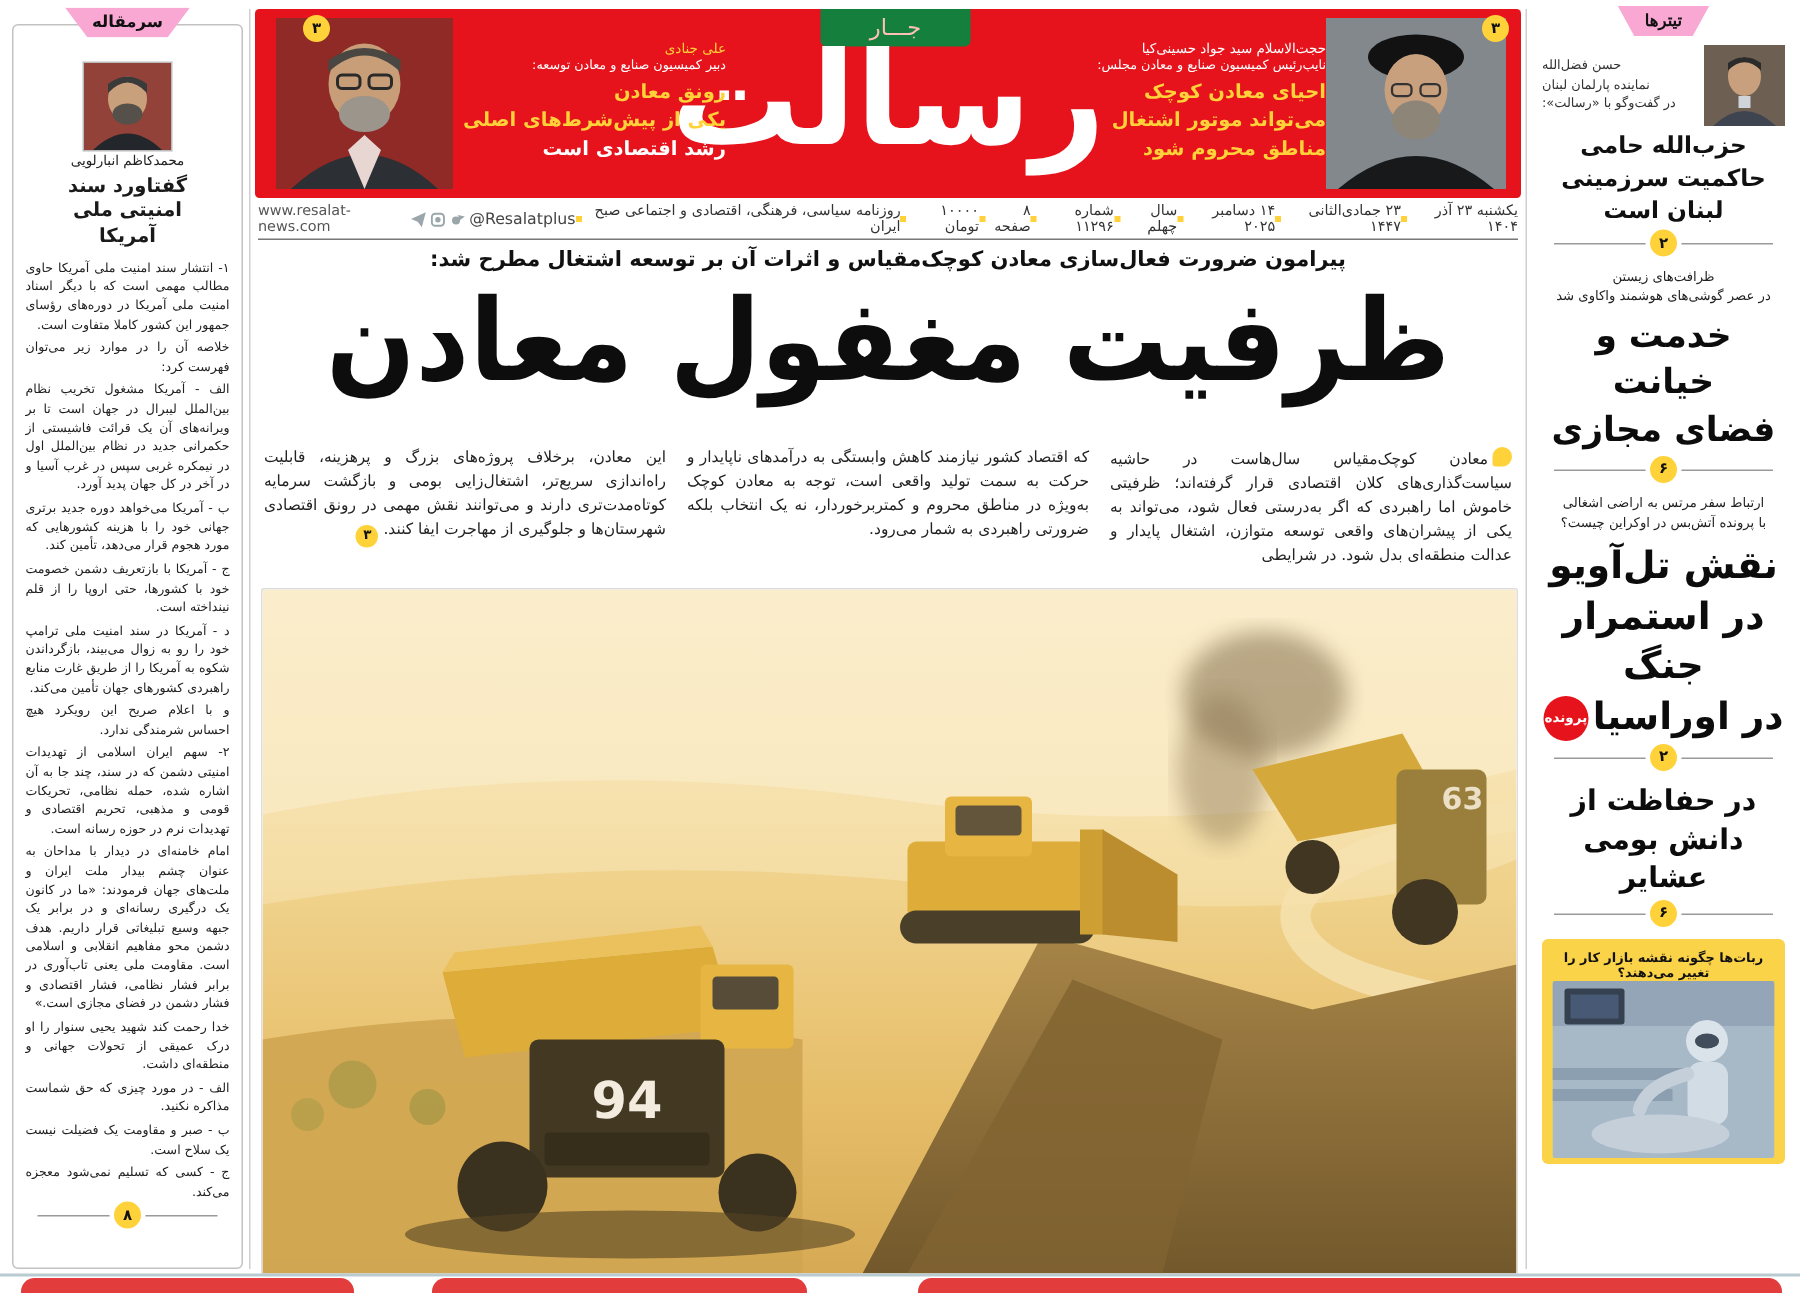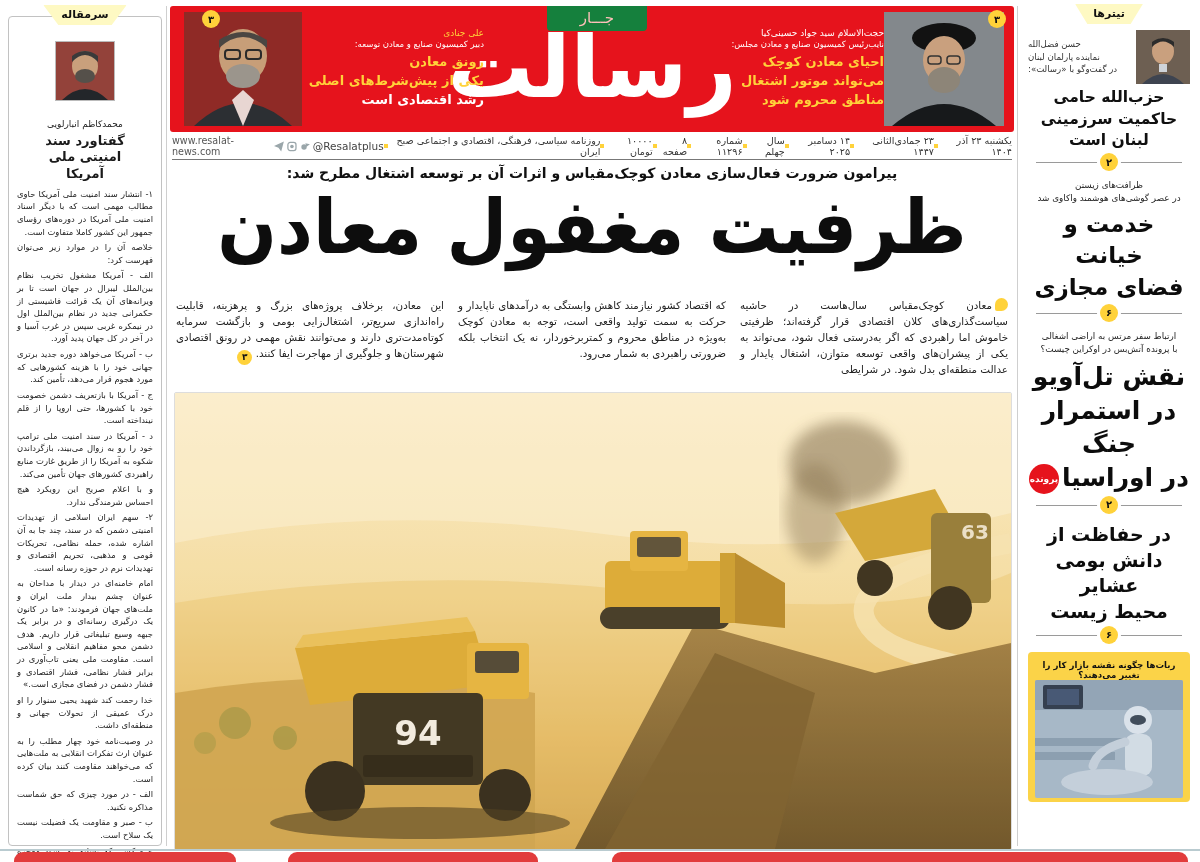--- a/index.html
+++ b/index.html
@@ -1,33 +1,33 @@
 <!DOCTYPE html>
 <html lang="fa"><head>
 <meta charset="utf-8">
 <style>
   html,body{margin:0;padding:0;background:#fff;}
   .page{position:relative;width:1200px;height:862px;background:#fff;overflow:hidden;
         font-family:"DejaVu Sans",sans-serif;color:#1a1a1a;}
   .vrule{position:absolute;top:6px;bottom:16px;width:1px;background:#cfcfcf;}
   
-  .tab{display:inline-block;background:#fef9c3;color:#111;font-size:11px;font-weight:bold;
+  .tab{display:inline-block;background:#f9a8d4;color:#111;font-size:11px;font-weight:bold;
        padding:3px 18px 4px;clip-path:polygon(0 0,100% 0,82% 100%,18% 100%);}
   
   .pbadge{width:18px;height:18px;border-radius:50%;background:#ffd23a;color:#111;
           font-size:10px;font-weight:bold;display:flex;align-items:center;justify-content:center;}
   .sep{position:relative;height:1px;background:#9a9a9a;margin:10px 8px 16px;}
   .sep .pbadge{position:absolute;left:50%;top:-9px;transform:translateX(-50%);box-shadow:0 0 0 3px #fff;}
   
   .ed-rail{position:absolute;left:8px;top:16px;width:152px;bottom:16px;border:1px solid #c2c2c2;
            border-radius:4px;direction:rtl;}
   .ed-tab{position:absolute;left:50%;transform:translateX(-50%);top:-12px;}
   .ed-inner{padding:20px 8px 6px;}
   .ed-photo{display:block;margin:4px auto 2px;border:1px solid #bbb;}
-  .ed-author{font-size:9px;text-align:center;color:#222;margin:18px 0 4px;}
+  .ed-author{font-size:9px;text-align:center;color:#222;margin:2px 0 4px;}
   .ed-headline{font-size:13px;font-weight:bold;text-align:center;line-height:1.25;margin:2px 14px 6px;}
   .ed-body{font-size:8.4px;line-height:1.5;text-align:justify;color:#222;}
   .ed-body p{margin:0 0 3px;}
   
   .band{position:absolute;left:170px;width:844px;top:6px;height:126px;background:#e6131c;border-radius:3px;}
   .stamp{position:absolute;left:377px;top:0;width:100px;height:25px;background:#15803d;
          color:#ffc0ba;font-size:15px;font-weight:normal;text-align:center;line-height:25px;border-radius:0 0 4px 4px;}
   .wordmark{position:absolute;left:50%;top:2px;transform:translateX(-50%);color:#fff;
             font-size:86px;font-weight:bold;line-height:118px;letter-spacing:-2px;}
   .promo{position:absolute;top:6px;bottom:6px;display:flex;direction:rtl;align-items:center;gap:0;}
@@ -58,21 +58,21 @@
   .leadcols .col{flex:1;}
   .lead-ico{display:inline-flex;width:13px;height:13px;border-radius:50% 50% 50% 2px;background:#ffd23a;
             vertical-align:-2px;margin-left:3px;}
   .inline-badge{display:inline-flex;width:15px;height:15px;border-radius:50%;background:#ffd23a;
                 color:#111;font-size:9px;font-weight:bold;align-items:center;justify-content:center;vertical-align:-3px;}
   
   .mainphoto{position:absolute;left:174px;width:836px;top:392px;height:456px;border:1px solid #ddd;
              border-radius:2px;overflow:hidden;}
   
   .hl-rail{position:absolute;left:1024px;width:170px;top:16px;bottom:16px;direction:rtl;}
-  .hl-tab{position:absolute;left:50%;transform:translateX(-50%);top:-12px;}
+  .hl-tab{position:absolute;left:50%;transform:translateX(-50%);top:-12px;font-family:Liberation Serif, serif;}
   .hl-inner{padding:14px 4px 0;}
   .hl-kicker{font-size:8.8px;color:#222;text-align:center;line-height:1.5;direction:rtl;}
   .hl-head-sm{font-size:15.5px;font-weight:bold;text-align:center;line-height:1.4;color:#101010;margin-top:3px;}
   .hl-head-lg{font-size:23px;font-weight:bold;text-align:center;line-height:1.35;color:#0c0c0c;margin-top:4px;
               letter-spacing:-0.5px;}
   .hl-item1-top{display:flex;direction:rtl;gap:5px;align-items:center;margin-bottom:3px;}
   .hl-item1-top .txt{flex:1;font-size:8.6px;text-align:left;color:#333;line-height:1.5;}
   .tag-circle{display:inline-flex;width:30px;height:30px;border-radius:50%;background:#e6131c;color:#fff;
               font-size:9px;align-items:center;justify-content:center;vertical-align:middle;margin-right:3px;}
   
@@ -107,21 +107,20 @@
         <p>۱- انتشار سند امنیت ملی آمریکا حاوی مطالب مهمی است که با دیگر اسناد امنیت ملی آمریکا در دوره‌های رؤسای جمهور این کشور کاملا متفاوت است.</p>
         <p>خلاصه آن را در موارد زیر می‌توان فهرست کرد:</p>
         <p>الف - آمریکا مشغول تخریب نظام بین‌الملل لیبرال در جهان است تا بر ویرانه‌های آن یک قرائت فاشیستی از حکمرانی جدید در نظام بین‌الملل اول در نیمکره غربی سپس در غرب آسیا و در آخر در کل جهان پدید آورد.</p>
         <p>ب - آمریکا می‌خواهد دوره جدید برتری جهانی خود را با هزینه کشورهایی که مورد هجوم قرار می‌دهد، تأمین کند.</p>
         <p>ج - آمریکا با بازتعریف دشمن خصومت خود با کشورها، حتی اروپا را از قلم نینداخته است.</p>
         <p>د - آمریکا در سند امنیت ملی ترامپ خود را رو به زوال می‌بیند، بازگرداندن شکوه به آمریکا را از طریق غارت منابع راهبردی کشورهای جهان تأمین می‌کند.</p>
         <p>و با اعلام صریح این رویکرد هیچ احساس شرمندگی ندارد.</p>
         <p>۲- سهم ایران اسلامی از تهدیدات امنیتی دشمن که در سند، چند جا به آن اشاره شده، حمله نظامی، تحریکات قومی و مذهبی، تحریم اقتصادی و تهدیدات نرم در حوزه رسانه است.</p>
         <p>امام خامنه‌ای در دیدار با مداحان به عنوان چشم بیدار ملت ایران و ملت‌های جهان فرمودند: «ما در کانون یک درگیری رسانه‌ای و در برابر یک جبهه وسیع تبلیغاتی قرار داریم. هدف دشمن محو مفاهیم انقلابی و اسلامی است. مقاومت ملی یعنی تاب‌آوری در برابر فشار نظامی، فشار اقتصادی و فشار دشمن در فضای مجازی است.»</p>
         <p>خدا رحمت کند شهید یحیی سنوار را او درک عمیقی از تحولات جهانی و منطقه‌ای داشت.</p>
-        <p>در وصیت‌نامه خود چهار مطلب را به عنوان ارث تفکرات انقلابی به ملت‌هایی که می‌خواهند مقاومت کنند بیان کرده است.</p>
         <p>الف - در مورد چیزی که حق شماست مذاکره نکنید.</p>
         <p>ب - صبر و مقاومت یک فضیلت نیست یک سلاح است.</p>
         <p>ج - کسی که تسلیم نمی‌شود معجزه می‌کند.</p>
       </div>
       <div class="sep">
         <span class="pbadge">۸</span>
       </div>
     </div>
   </div>
 
@@ -328,21 +327,20 @@
         </div>
         <div class="sep">
           <span class="pbadge">۲</span>
         </div>
       </div>
 
       <div>
         <div class="hl-head-lg" style="font-size:19px;">
           <div>در حفاظت از</div>
           <div>دانش بومی عشایر</div>
-          <div>محیط زیست</div>
         </div>
         <div class="sep">
           <span class="pbadge">۶</span>
         </div>
       </div>
 
       <div class="robot-box">
         <div class="rb-kicker">ربات‌ها چگونه نقشه بازار کار را تغییر می‌دهند؟</div>
         <svg width="148" height="118" viewBox="0 0 148 118" style="display:block;margin:0 auto;border-radius:2px;">
           <rect width="148" height="118" fill="#aebcc8"></rect>

